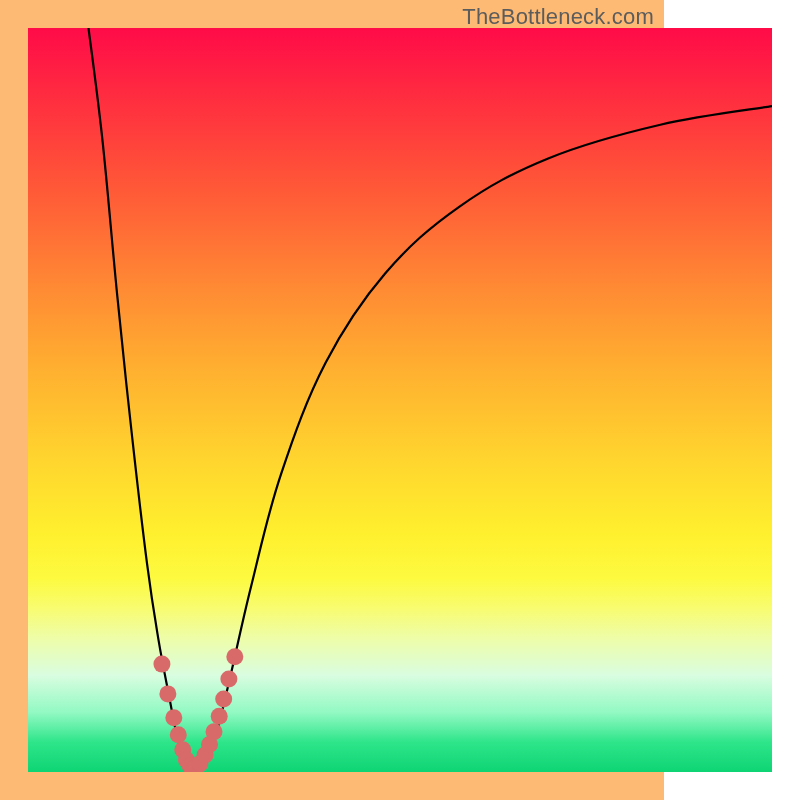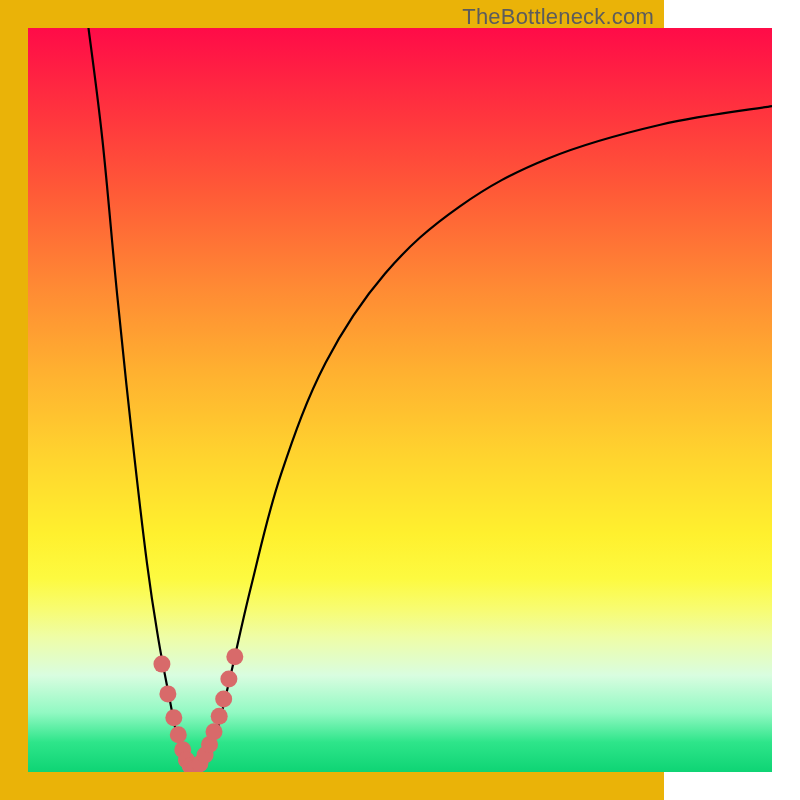--- a/index.html
+++ b/index.html
@@ -7,21 +7,21 @@
     padding: 0;
     width: 800px;
     height: 800px;
     overflow: hidden;
     font-family: Arial, Helvetica, sans-serif;
   }
   .frame {
     position: relative;
     width: 664px;
     height: 800px;
-    background: #eab308;
+    background: #fdba74;
     text-decoration: underline;
   }
   .plot {
     position: absolute;
     left: 28px;
     top: 28px;
     width: 744px;
     height: 744px;
     overflow: hidden;
   }

